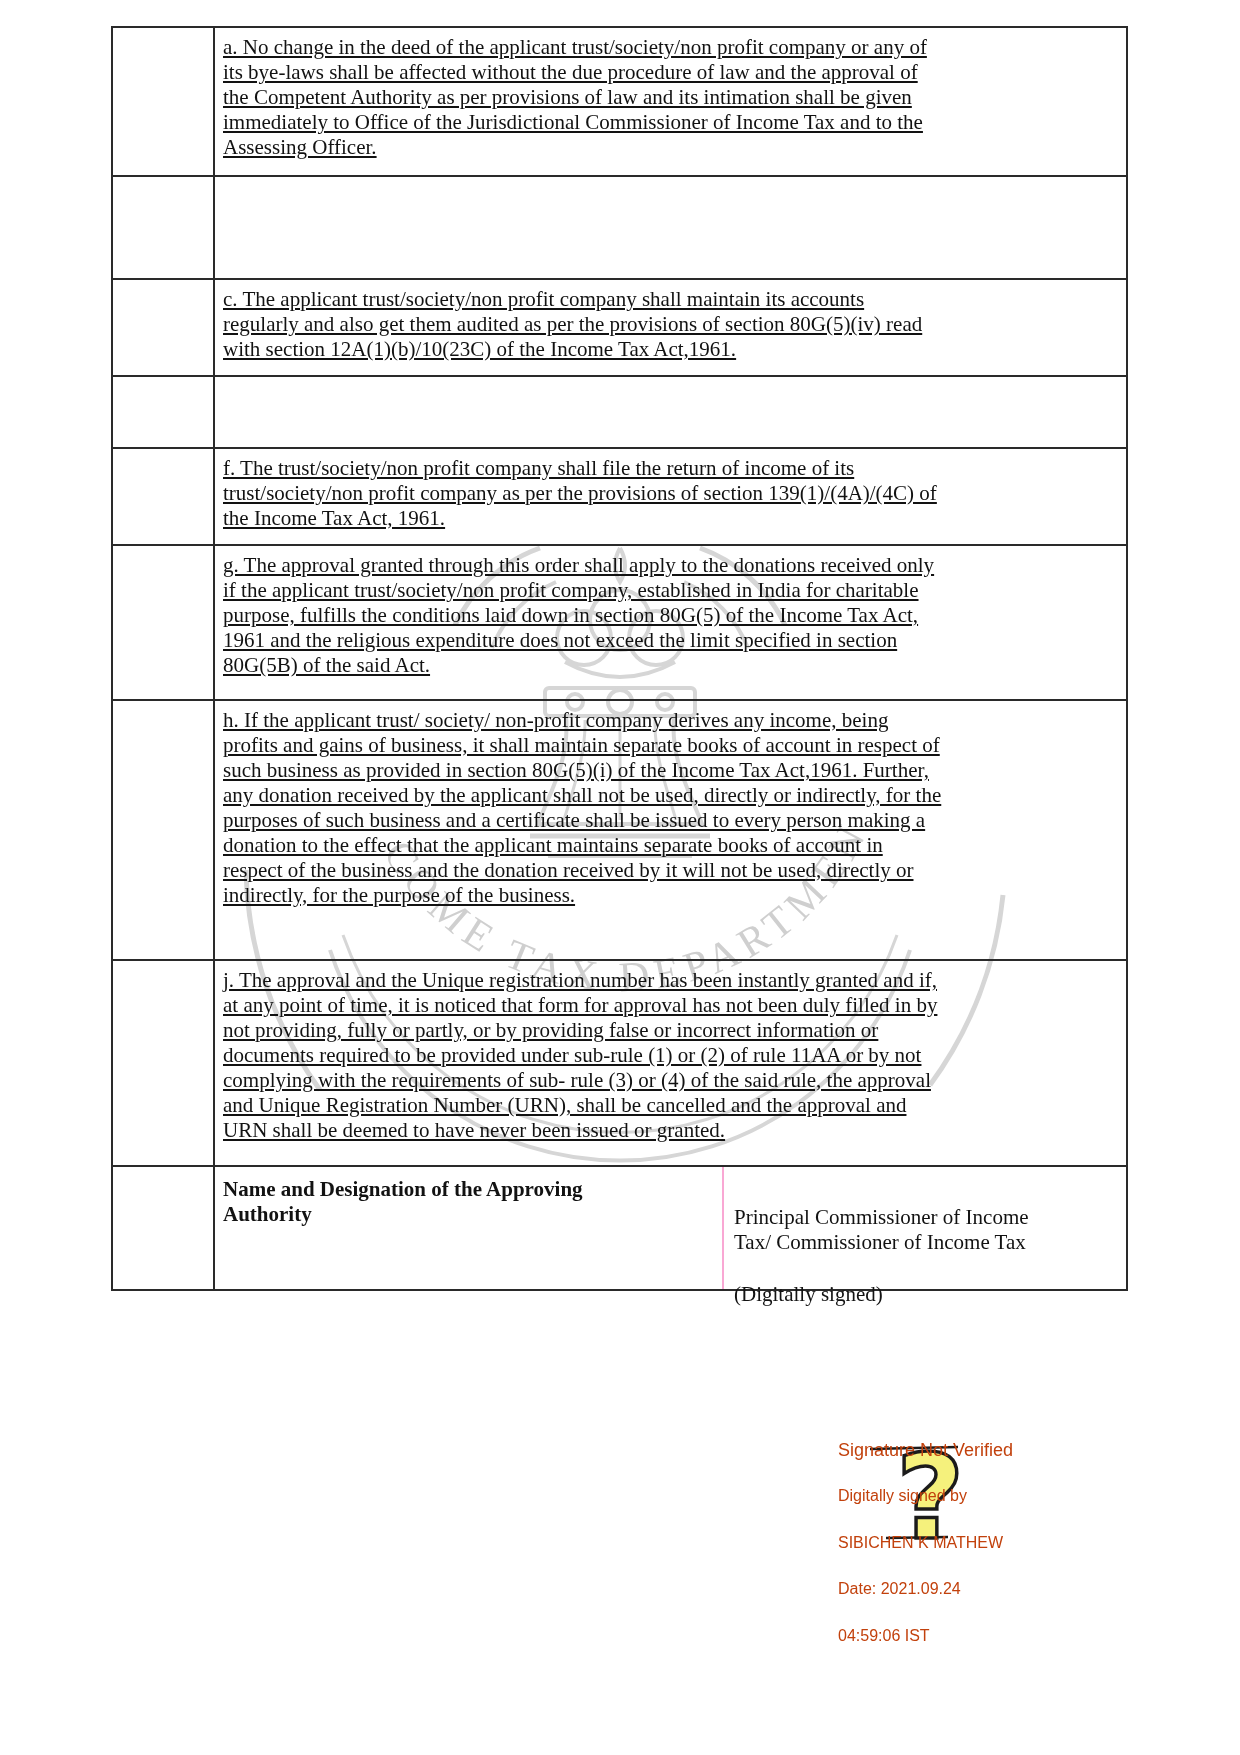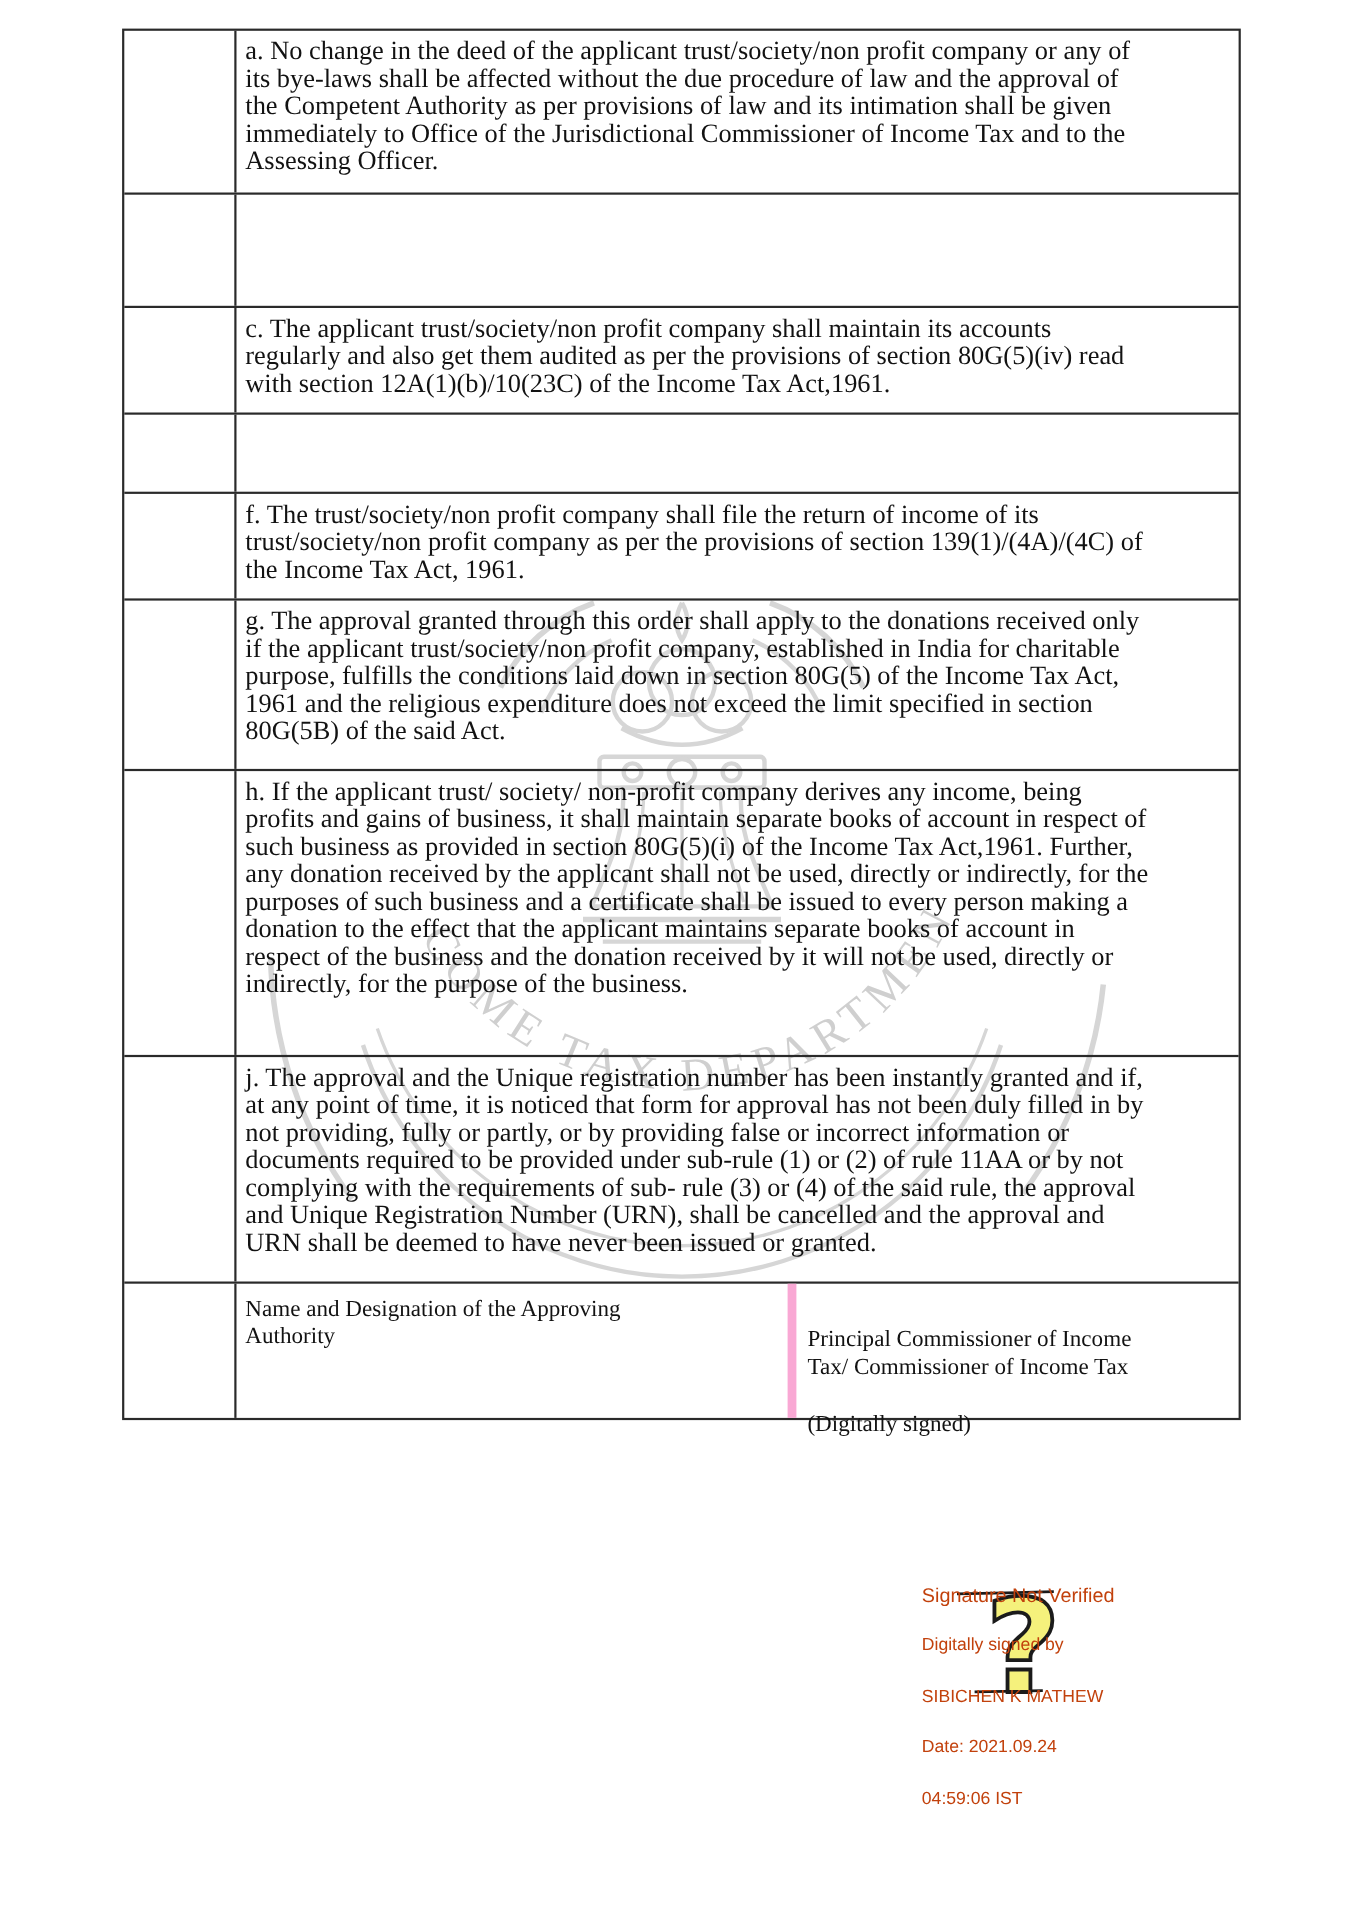--- a/index.html
+++ b/index.html
@@ -15,26 +15,26 @@
     border:2px solid #2a2a2a;box-sizing:border-box;background:transparent;
   }
   .t-row{display:flex;box-sizing:border-box;border-bottom:2px solid #2a2a2a;}
   .t-row:last-child{border-bottom:none;}
   .cell-left{
     width:102px;flex:0 0 102px;box-sizing:border-box;
     border-right:2px solid #2a2a2a;
   }
   .cell-main{
     flex:1;box-sizing:border-box;padding:7px 10px 0 8px;
-    font-size:24px;line-height:25px;white-space:pre-line;
+    font-size:21px;line-height:25px;white-space:pre-line;text-decoration:underline;
   }
   .cell-mid{
     width:509px;flex:0 0 509px;box-sizing:border-box;
-    border-right:8px solid #f9a8d4;padding:10px 10px 0 8px;
-    font-size:21px;line-height:25px;white-space:pre-line;
+    border-right:2px solid #f9a8d4;padding:10px 10px 0 8px;
+    font-size:21px;line-height:25px;white-space:pre-line;font-weight:bold;
   }
   .cell-value{
     flex:1;box-sizing:border-box;padding:10px 8px 0 10px;
     font-size:21px;line-height:25px;
   }
   .value-text{white-space:pre-line;margin-top:28px;}
   .signed-note{margin-top:27px;white-space:pre-line;}
   
   .sig-block{
     position:absolute;left:838px;top:1441px;z-index:3;

